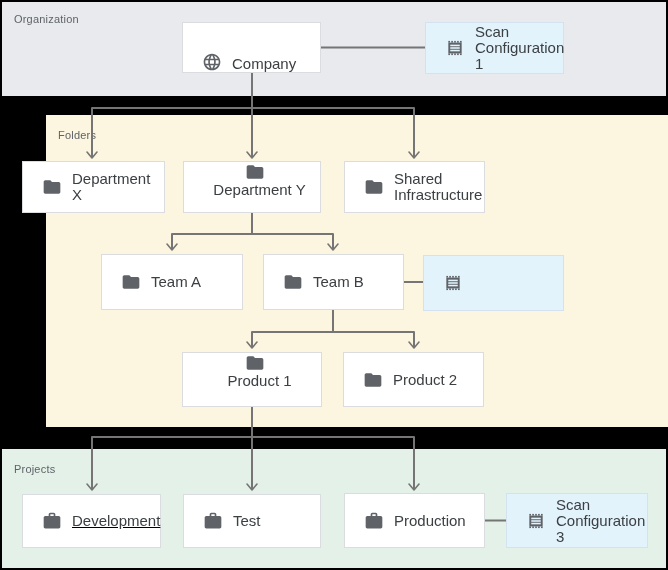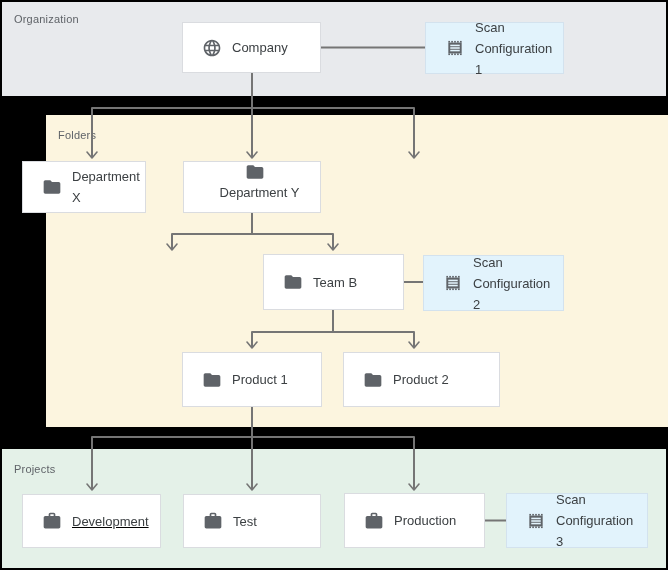--- a/index.html
+++ b/index.html
@@ -27,36 +27,36 @@
   .node {
     position: absolute;
     display: flex; align-items: center;
     background: var(--node-bg, #ffffff);
     border: 1px solid var(--node-border, #dadce0);
     box-sizing: border-box;
     padding-left: 19px; padding-right: 4px;
   }
   .node .nicon { width: 20px; height: 20px; flex: 0 0 20px; margin-right: 10px; }
   .node .nicon svg { display: block; width: 20px; height: 20px; }
-  .node .nlabel { font-size: 13px; color: var(--node-text, #3c4043); line-height: 21px; }
+  .node .nlabel { font-size: 15px; color: var(--node-text, #3c4043); line-height: 16px; }
   .node.scan { background: var(--scan-bg, #e2f3fc); border-color: var(--scan-border, #d3e2ee); }
   .node.scan .nlabel { width: 96px; }
   #n-shared .nlabel { width: 90px; }
 
   
-  #n-company    { left: 182px; top: 22px;  width: 139px; height: 51px; }
+  #n-company    { left: 182px; top: 22px;  width: 139px; height: 51px; align-items: flex-end; }
   #n-scan1      { left: 425px; top: 22px;  width: 139px; height: 52px; }
-  #n-deptx      { left: 22px;  top: 161px; width: 124px; height: 52px; }
+  #n-deptx      { left: 22px;  top: 161px; width: 143px; height: 52px; }
   #n-depty      { left: 183px; top: 161px; width: 138px; height: 52px; flex-direction: column; }
   #n-shared     { left: 344px; top: 161px; width: 141px; height: 52px; }
   #n-teama      { left: 101px; top: 254px; width: 142px; height: 56px; }
   #n-teamb      { left: 263px; top: 254px; width: 141px; height: 56px; }
   #n-scan2      { left: 423px; top: 255px; width: 141px; height: 56px; }
-  #n-prod1      { left: 182px; top: 352px; width: 140px; height: 55px; }
-  #n-prod2      { left: 343px; top: 352px; width: 157px; height: 55px; }
+  #n-prod1      { left: 182px; top: 352px; width: 140px; height: 55px; flex-direction: column; }
+  #n-prod2      { left: 343px; top: 352px; width: 141px; height: 55px; }
   #n-dev        { left: 22px;  top: 494px; width: 139px; height: 54px; text-decoration: underline; }
   #n-test       { left: 183px; top: 494px; width: 138px; height: 54px; }
   #n-production { left: 344px; top: 493px; width: 141px; height: 55px; }
   #n-scan3      { left: 506px; top: 493px; width: 142px; height: 55px; }
 
   .overlay { position: absolute; left: 0; top: 0; pointer-events: none; }
   .tree  { stroke: var(--connector, #757575); stroke-width: 2;   fill: none; stroke-linejoin: round; }
   .ahead { stroke: var(--connector, #757575); stroke-width: 1.6; fill: none; stroke-linecap: round; stroke-linejoin: round; }
 </style>
 </head>
@@ -147,21 +147,37 @@
     <span class="nlabel">Department X</span>
   </div>
   <div class="node" id="n-depty">
     <span class="nicon">
       <svg viewBox="0 0 24 24" fill="#5f6368">
           <path d="M10 4H4c-1.1 0-1.99.9-1.99 2L2 18c0 1.1.9 2 2 2h16c1.1 0 2-.9 2-2V8c0-1.1-.9-2-2-2h-8l-2-2z"></path>
         </svg>
     </span>
     <span class="nlabel">Department Y</span>
   </div>
-
+  <div class="node" id="n-shared">
+    <span class="nicon">
+      <svg viewBox="0 0 24 24" fill="#5f6368">
+          <path d="M10 4H4c-1.1 0-1.99.9-1.99 2L2 18c0 1.1.9 2 2 2h16c1.1 0 2-.9 2-2V8c0-1.1-.9-2-2-2h-8l-2-2z"></path>
+        </svg>
+    </span>
+    <span class="nlabel">Shared Infrastructure</span>
+  </div>
+
+  <div class="node" id="n-teama">
+    <span class="nicon">
+      <svg viewBox="0 0 24 24" fill="#5f6368">
+          <path d="M10 4H4c-1.1 0-1.99.9-1.99 2L2 18c0 1.1.9 2 2 2h16c1.1 0 2-.9 2-2V8c0-1.1-.9-2-2-2h-8l-2-2z"></path>
+        </svg>
+    </span>
+    <span class="nlabel">Team A</span>
+  </div>
   <div class="node" id="n-teamb">
     <span class="nicon">
       <svg viewBox="0 0 24 24" fill="#5f6368">
           <path d="M10 4H4c-1.1 0-1.99.9-1.99 2L2 18c0 1.1.9 2 2 2h16c1.1 0 2-.9 2-2V8c0-1.1-.9-2-2-2h-8l-2-2z"></path>
         </svg>
     </span>
     <span class="nlabel">Team B</span>
   </div>
   <div class="node scan" id="n-scan2">
     <span class="nicon">
@@ -179,21 +195,20 @@
             <rect x="14.5" y="18.5" width="2" height="2"></rect>
             <rect x="18" y="18.5" width="2" height="2"></rect>
           </g>
           <g fill="#e2f3fc">
             <rect x="6.3" y="8" width="11.4" height="1.9"></rect>
             <rect x="6.3" y="11.05" width="11.4" height="1.9"></rect>
             <rect x="6.3" y="14.1" width="11.4" height="1.9"></rect>
           </g>
         </svg>
     </span>
-    <span class="nlabel">Scan Configuration 2</span>
   </div>
 
   <div class="node" id="n-prod1">
     <span class="nicon">
       <svg viewBox="0 0 24 24" fill="#5f6368">
           <path d="M10 4H4c-1.1 0-1.99.9-1.99 2L2 18c0 1.1.9 2 2 2h16c1.1 0 2-.9 2-2V8c0-1.1-.9-2-2-2h-8l-2-2z"></path>
         </svg>
     </span>
     <span class="nlabel">Product 1</span>
   </div>

